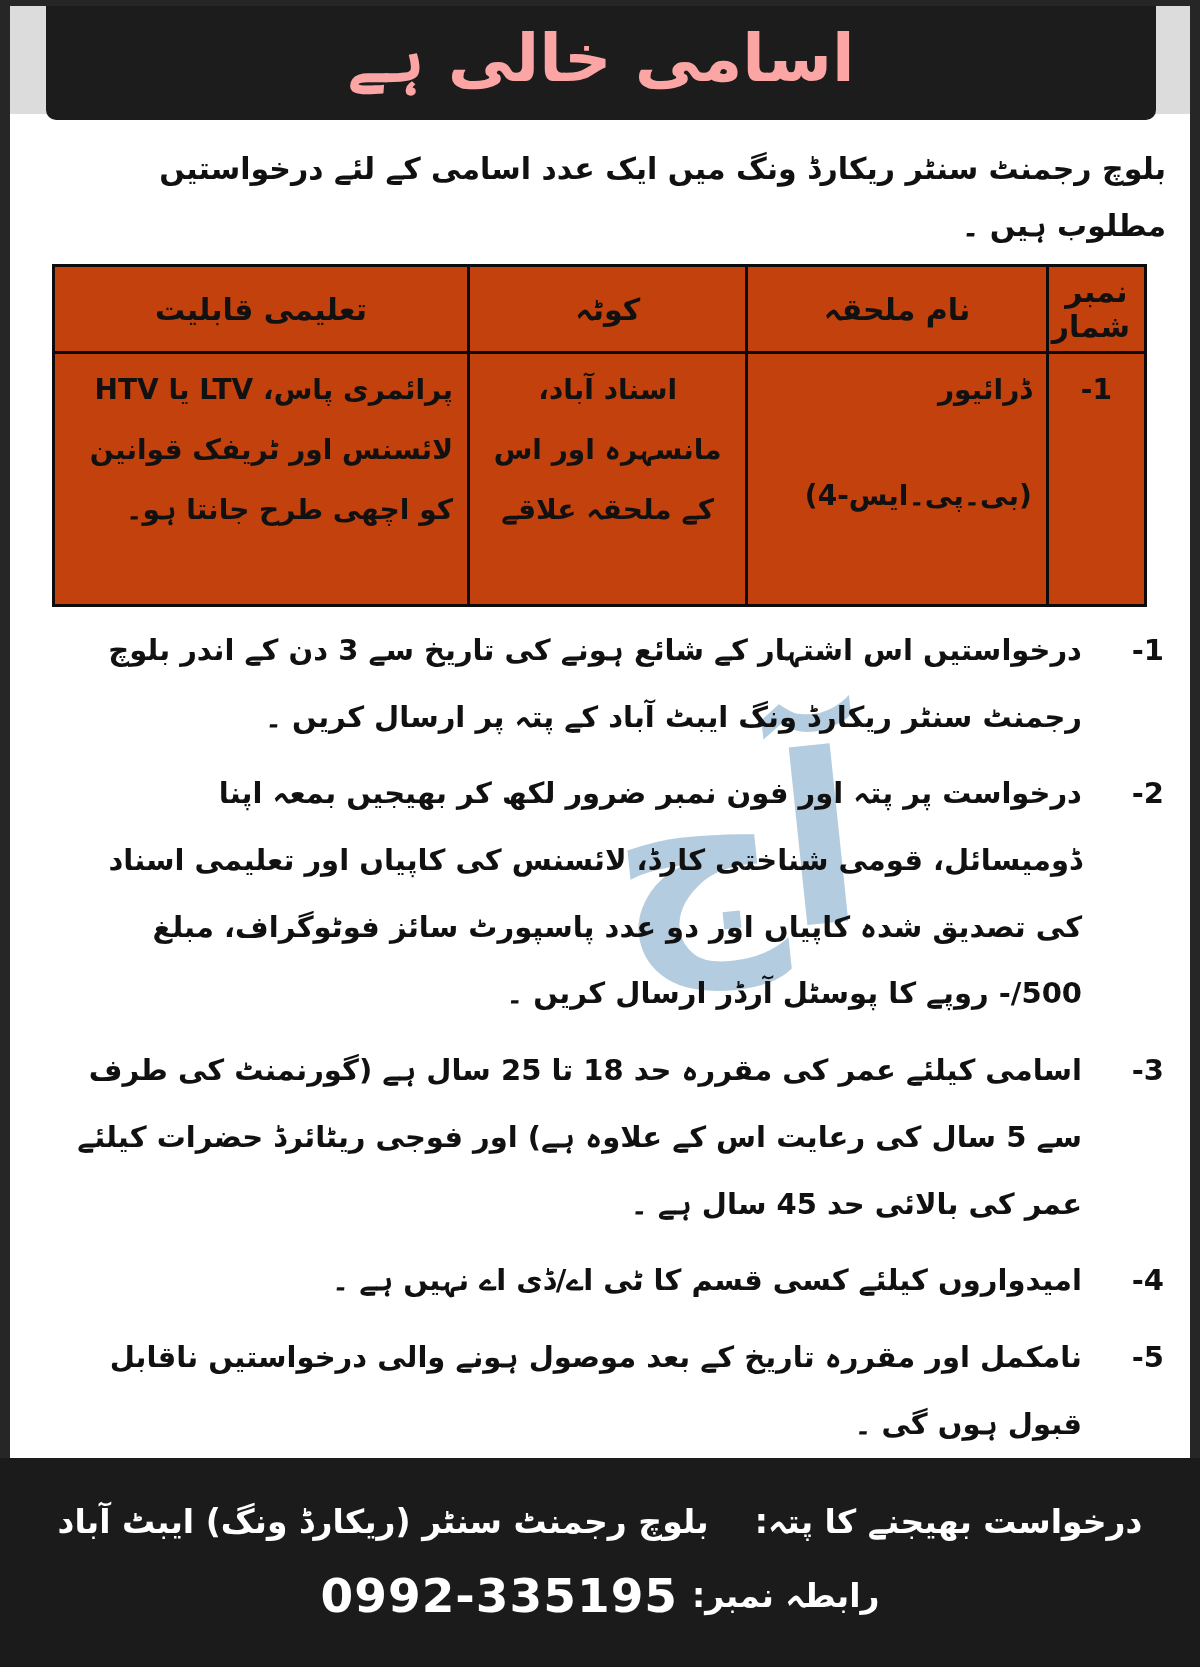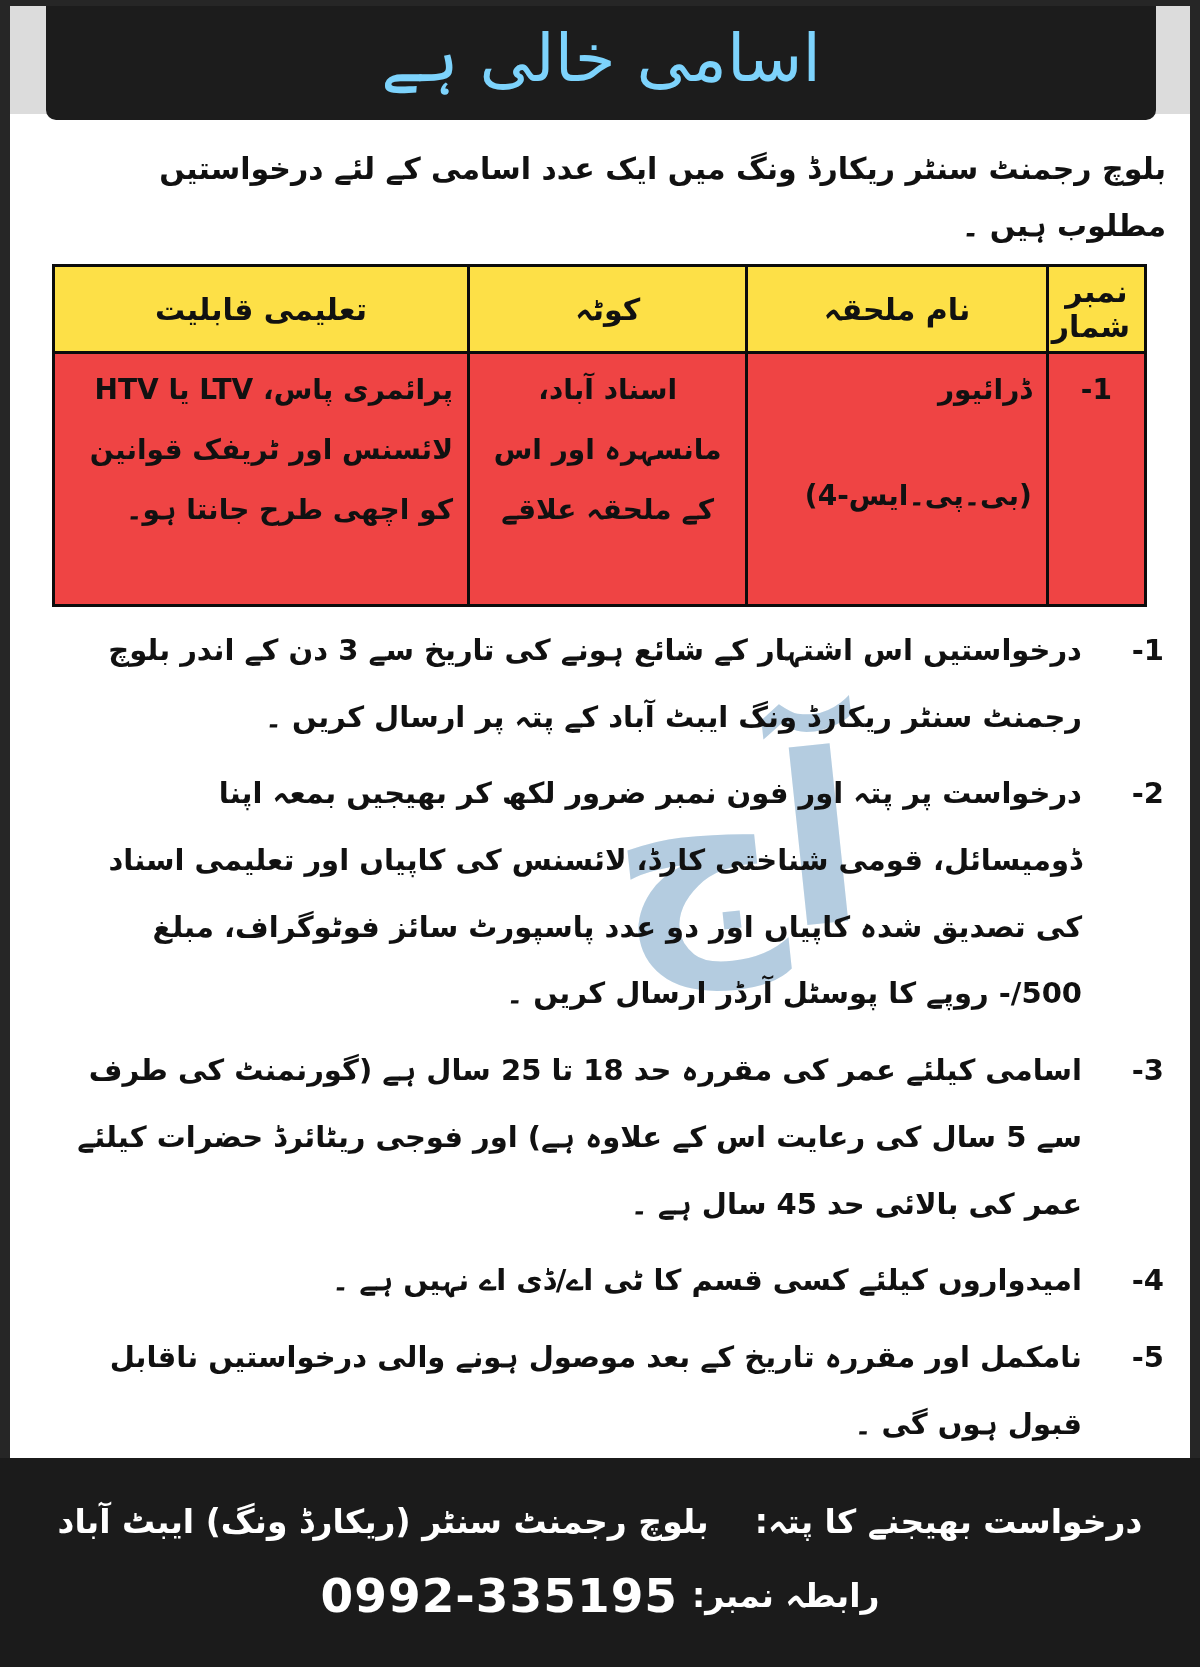--- a/index.html
+++ b/index.html
@@ -24,21 +24,21 @@
     position:absolute;top:6px;left:10px;right:10px;height:108px;
     background:#dcdcdc;z-index:1;
   }
   .title-banner{
     position:absolute;top:6px;left:46px;right:44px;height:114px;
     background:#1c1c1c;border-radius:0 0 10px 10px;
     display:flex;align-items:center;justify-content:center;
     z-index:2;
   }
   .title-banner .banner-text{
-    color:#7dd3fc;font-size:66px;font-weight:normal;
+    color:#fca5a5;font-size:66px;font-weight:bold;
     line-height:1;padding-bottom:8px;letter-spacing:2px;
   }
 
   .content{position:absolute;top:124px;left:22px;right:10px;z-index:2;}
 
   .intro{
     margin:16px 24px 8px 40px;
     font-size:30px;font-weight:700;
     text-align:right;line-height:1.9;
   }
@@ -48,31 +48,31 @@
     border-collapse:collapse;
     margin:10px 43px 0 30px;
     width:calc(100% - 73px);
     table-layout:fixed;
   }
   table.jobs th,table.jobs td{
     border:3px solid #0c0c0c;
     padding:6px 14px;
   }
   table.jobs th{
-    background:#fde047;
+    background:#c2410c;
     height:72px;
     font-size:30px;font-weight:700;
     text-align:center;vertical-align:middle;
   }
   table.jobs td{
     height:238px;
     vertical-align:top;
     font-size:28px;font-weight:700;
     line-height:2.15;
-    background:#ef4444;
+    background:#c2410c;
   }
   td.cell-serial{text-align:center;padding-top:34px;font-size:30px;}
   td.cell-post{text-align:right;padding-top:20px;padding-right:24px;}
   td.cell-post .post-line2{margin-top:46px;}
   td.cell-quota{text-align:center;padding-top:18px;}
   td.cell-qual{text-align:right;padding-top:14px;}
 
   .conditions-heading{
     margin:18px 26px 4px 0;
     font-size:47px;font-weight:800;

